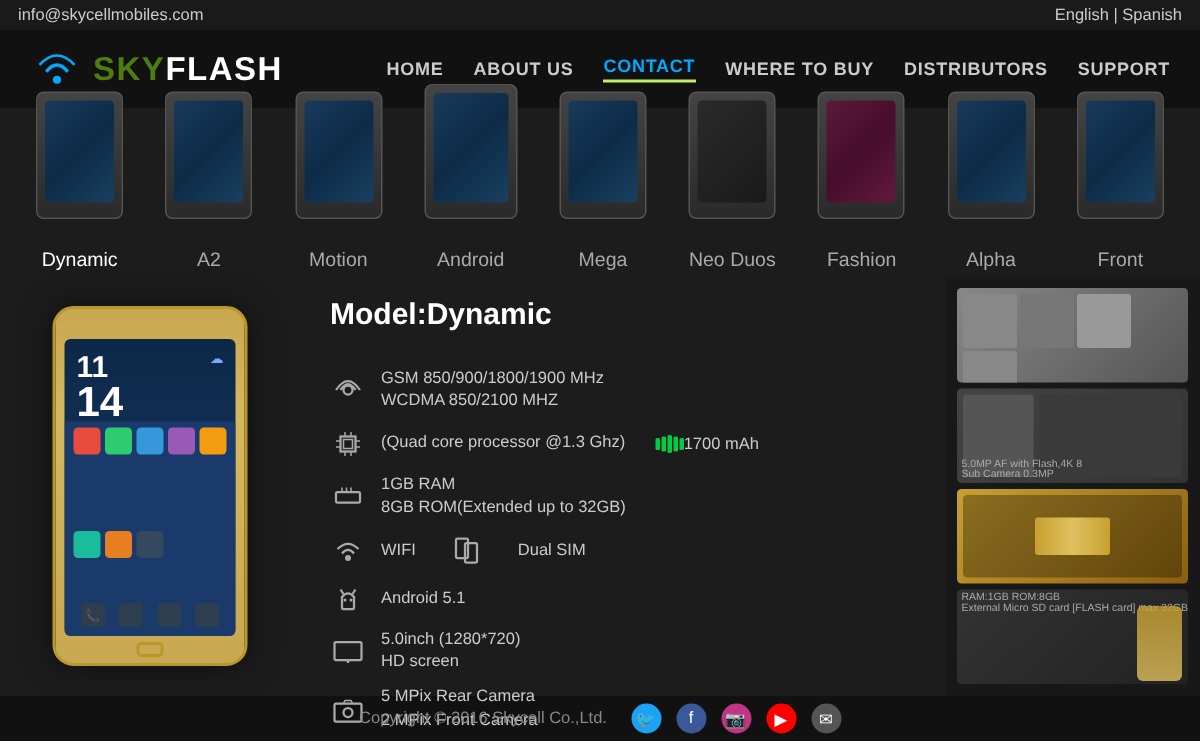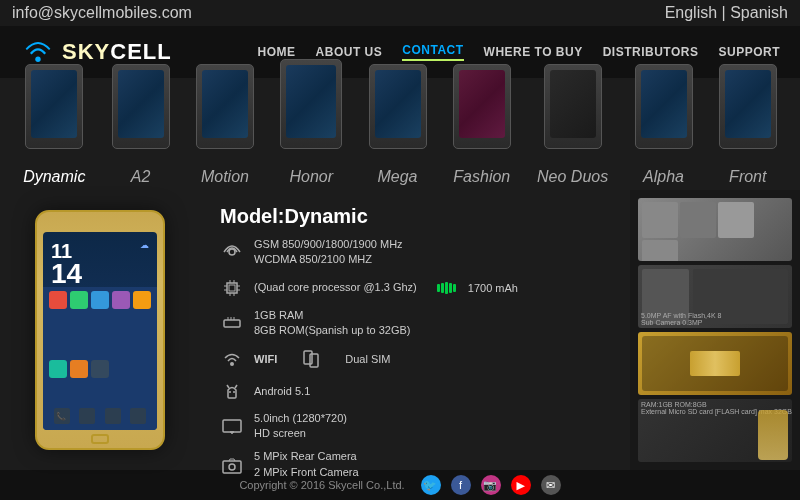--- a/index.html
+++ b/index.html
@@ -2,21 +2,21 @@
 <html><head>
   <meta charset="utf-8">
   <style>
     * { margin: 0; padding: 0; box-sizing: border-box; }
     body { width: 800px; height: 500px; overflow: hidden; font-family: Arial, sans-serif; background: #fff; }
 
     
     .top-bar {
       background: #1a1a1a;
       color: #ccc;
-      font-size: 16px;
+      font-size: 11px;
       padding: 4px 12px;
       display: flex;
       justify-content: space-between;
       align-items: center;
     }
     .top-bar a { color: #ccc; text-decoration: none; }
 
     
     .header {
       background: #111;
@@ -30,21 +30,21 @@
       display: flex;
       align-items: center;
       gap: 6px;
     }
     .logo-text {
       font-size: 22px;
       font-weight: bold;
       color: #fff;
       letter-spacing: 1px;
     }
-    .logo-text span { color: #fef9c3; }
+    .logo-text span { color: #4d7c0f; }
     .nav {
       display: flex;
       gap: 20px;
       align-items: center;
     }
     .nav a {
       color: #ccc;
       text-decoration: none;
       font-size: 12px;
       font-weight: bold;
@@ -81,24 +81,23 @@
       position: absolute;
       top: 5px; left: 5px; right: 5px; bottom: 10px;
       background: linear-gradient(135deg, #1a3a5c 0%, #0d2b47 50%, #1a4060 100%);
       border-radius: 3px;
     }
     .phone-thumb.featured { width: 62px; height: 90px; }
     .phone-thumb.pink::before { background: linear-gradient(135deg, #5c1a3a 0%, #470d2b 50%, #601a40 100%); }
     .phone-thumb.dark::before { background: linear-gradient(135deg, #2a2a2a 0%, #1a1a1a 100%); }
     .phone-label {
       color: #aaa;
-      font-size: 16px;
+      font-size: 13px;
       margin-top: 19px;
       padding-bottom: 4px;
-      font-style: italic;
     }
     .phone-item.selected .phone-label { color: #fff; }
 
     
     .main-content {
       display: flex;
       background: #1c1c1c;
       height: 280px;
     }
 
@@ -158,21 +157,21 @@
     
     .specs-panel {
       flex: 1;
       padding: 15px 20px;
       color: #ddd;
     }
     .model-title {
       font-size: 20px;
       font-weight: bold;
       color: #fff;
-      margin-bottom: 9px;
+      margin-bottom: 23px;
     }
     .spec-row {
       display: flex;
       align-items: center;
       margin-bottom: 8px;
       gap: 10px;
       font-size: 11px;
       color: #ccc;
     }
     .spec-icon {
@@ -263,21 +262,21 @@
 </div>
 
 <div class="header">
   <div class="logo">
     <svg class="signal-svg" viewBox="0 0 40 40">
       <circle cx="20" cy="28" r="3" fill="#00aaff"></circle>
       <path d="M12 22 Q20 12 28 22" stroke="#00aaff" stroke-width="2.5" fill="none"></path>
       <path d="M7 17 Q20 3 33 17" stroke="#00aaff" stroke-width="2" fill="none"></path>
     </svg>
     <div class="logo-text">
-      <span>SKY</span><span style="color:#fff">CELL</span>
+      <span>SKY</span><span style="color:#fff">FLASH</span>
     </div>
   </div>
   <nav class="nav">
     <a>HOME</a>
     <a>ABOUT US</a>
     <a class="active">CONTACT</a>
     <a>WHERE TO BUY</a>
     <a>DISTRIBUTORS</a>
     <a>SUPPORT</a>
   </nav>
@@ -291,33 +290,33 @@
   <div class="phone-item">
     <div class="phone-thumb"></div>
     <span class="phone-label">A2</span>
   </div>
   <div class="phone-item">
     <div class="phone-thumb"></div>
     <span class="phone-label">Motion</span>
   </div>
   <div class="phone-item">
     <div class="phone-thumb featured"></div>
-    <span class="phone-label">Honor</span>
+    <span class="phone-label">Android</span>
   </div>
   <div class="phone-item">
     <div class="phone-thumb"></div>
     <span class="phone-label">Mega</span>
   </div>
   <div class="phone-item">
+    <div class="phone-thumb dark"></div>
+    <span class="phone-label">Neo Duos</span>
+  </div>
+  <div class="phone-item">
     <div class="phone-thumb pink"></div>
     <span class="phone-label">Fashion</span>
-  </div>
-  <div class="phone-item">
-    <div class="phone-thumb dark"></div>
-    <span class="phone-label">Neo Duos</span>
   </div>
   <div class="phone-item">
     <div class="phone-thumb"></div>
     <span class="phone-label">Alpha</span>
   </div>
   <div class="phone-item">
     <div class="phone-thumb"></div>
     <span class="phone-label">Front</span>
   </div>
 </div>
@@ -377,21 +376,21 @@
             <line x1="13" y1="16" x2="13" y2="19" stroke="#aaa" stroke-width="1"></line>
             <line x1="6" y1="9" x2="3" y2="9" stroke="#aaa" stroke-width="1"></line>
             <line x1="6" y1="13" x2="3" y2="13" stroke="#aaa" stroke-width="1"></line>
             <line x1="16" y1="9" x2="19" y2="9" stroke="#aaa" stroke-width="1"></line>
             <line x1="16" y1="13" x2="19" y2="13" stroke="#aaa" stroke-width="1"></line>
           </svg>
       </div>
       <div class="spec-text">
         <div>(Quad core processor @1.3 Ghz)</div>
       </div>
-      <div style="display:flex;align-items:center;margin-left:10px;gap:12px;font-size:11px;">
+      <div style="display:flex;align-items:center;margin-left:10px;gap:0;font-size:11px;">
         <div style="display:flex;gap:1px;align-items:center;">
           <div style="width:3px;height:8px;background:#00cc44;border-radius:1px;"></div>
           <div style="width:3px;height:10px;background:#00cc44;border-radius:1px;"></div>
           <div style="width:3px;height:12px;background:#00cc44;border-radius:1px;"></div>
           <div style="width:3px;height:10px;background:#00cc44;border-radius:1px;"></div>
           <div style="width:3px;height:8px;background:#00cc44;border-radius:1px;"></div>
         </div>
         <span>1700 mAh</span>
       </div>
     </div>
@@ -400,33 +399,33 @@
       <div class="spec-icon">
         <svg width="22" height="22" viewBox="0 0 22 22">
             <rect x="3" y="8" width="16" height="7" rx="1" fill="none" stroke="#aaa" stroke-width="1.5"></rect>
             <line x1="7" y1="8" x2="7" y2="5" stroke="#aaa" stroke-width="1"></line>
             <line x1="10" y1="8" x2="10" y2="5" stroke="#aaa" stroke-width="1"></line>
             <line x1="13" y1="8" x2="13" y2="5" stroke="#aaa" stroke-width="1"></line>
           </svg>
       </div>
       <div class="spec-text">
         <div>1GB RAM</div>
-        <div>8GB ROM(Spanish up to 32GB)</div>
+        <div>8GB ROM(Extended up to 32GB)</div>
       </div>
     </div>
 
     <div class="spec-row">
       <div class="spec-icon">
         <svg width="22" height="22" viewBox="0 0 22 22">
             <circle cx="11" cy="16" r="2" fill="#aaa"></circle>
             <path d="M7 13 Q11 8 15 13" stroke="#aaa" stroke-width="1.5" fill="none"></path>
             <path d="M4 10 Q11 3 18 10" stroke="#aaa" stroke-width="1.5" fill="none"></path>
           </svg>
       </div>
-      <span style="font-size:11px;color:#ccc;font-weight:bold;">WIFI</span>
+      <span style="font-size:11px;color:#ccc;">WIFI</span>
       <div style="width:28px;height:22px;display:flex;align-items:center;justify-content:center;margin:0 10px;">
         <svg width="22" height="22" viewBox="0 0 22 22">
             <rect x="4" y="3" width="8" height="13" rx="1" fill="none" stroke="#aaa" stroke-width="1.5"></rect>
             <rect x="10" y="6" width="8" height="13" rx="1" fill="none" stroke="#aaa" stroke-width="1.5"></rect>
           </svg>
       </div>
       <span style="font-size:11px;color:#ccc;">Dual SIM</span>
     </div>
 
     <div class="spec-row">

